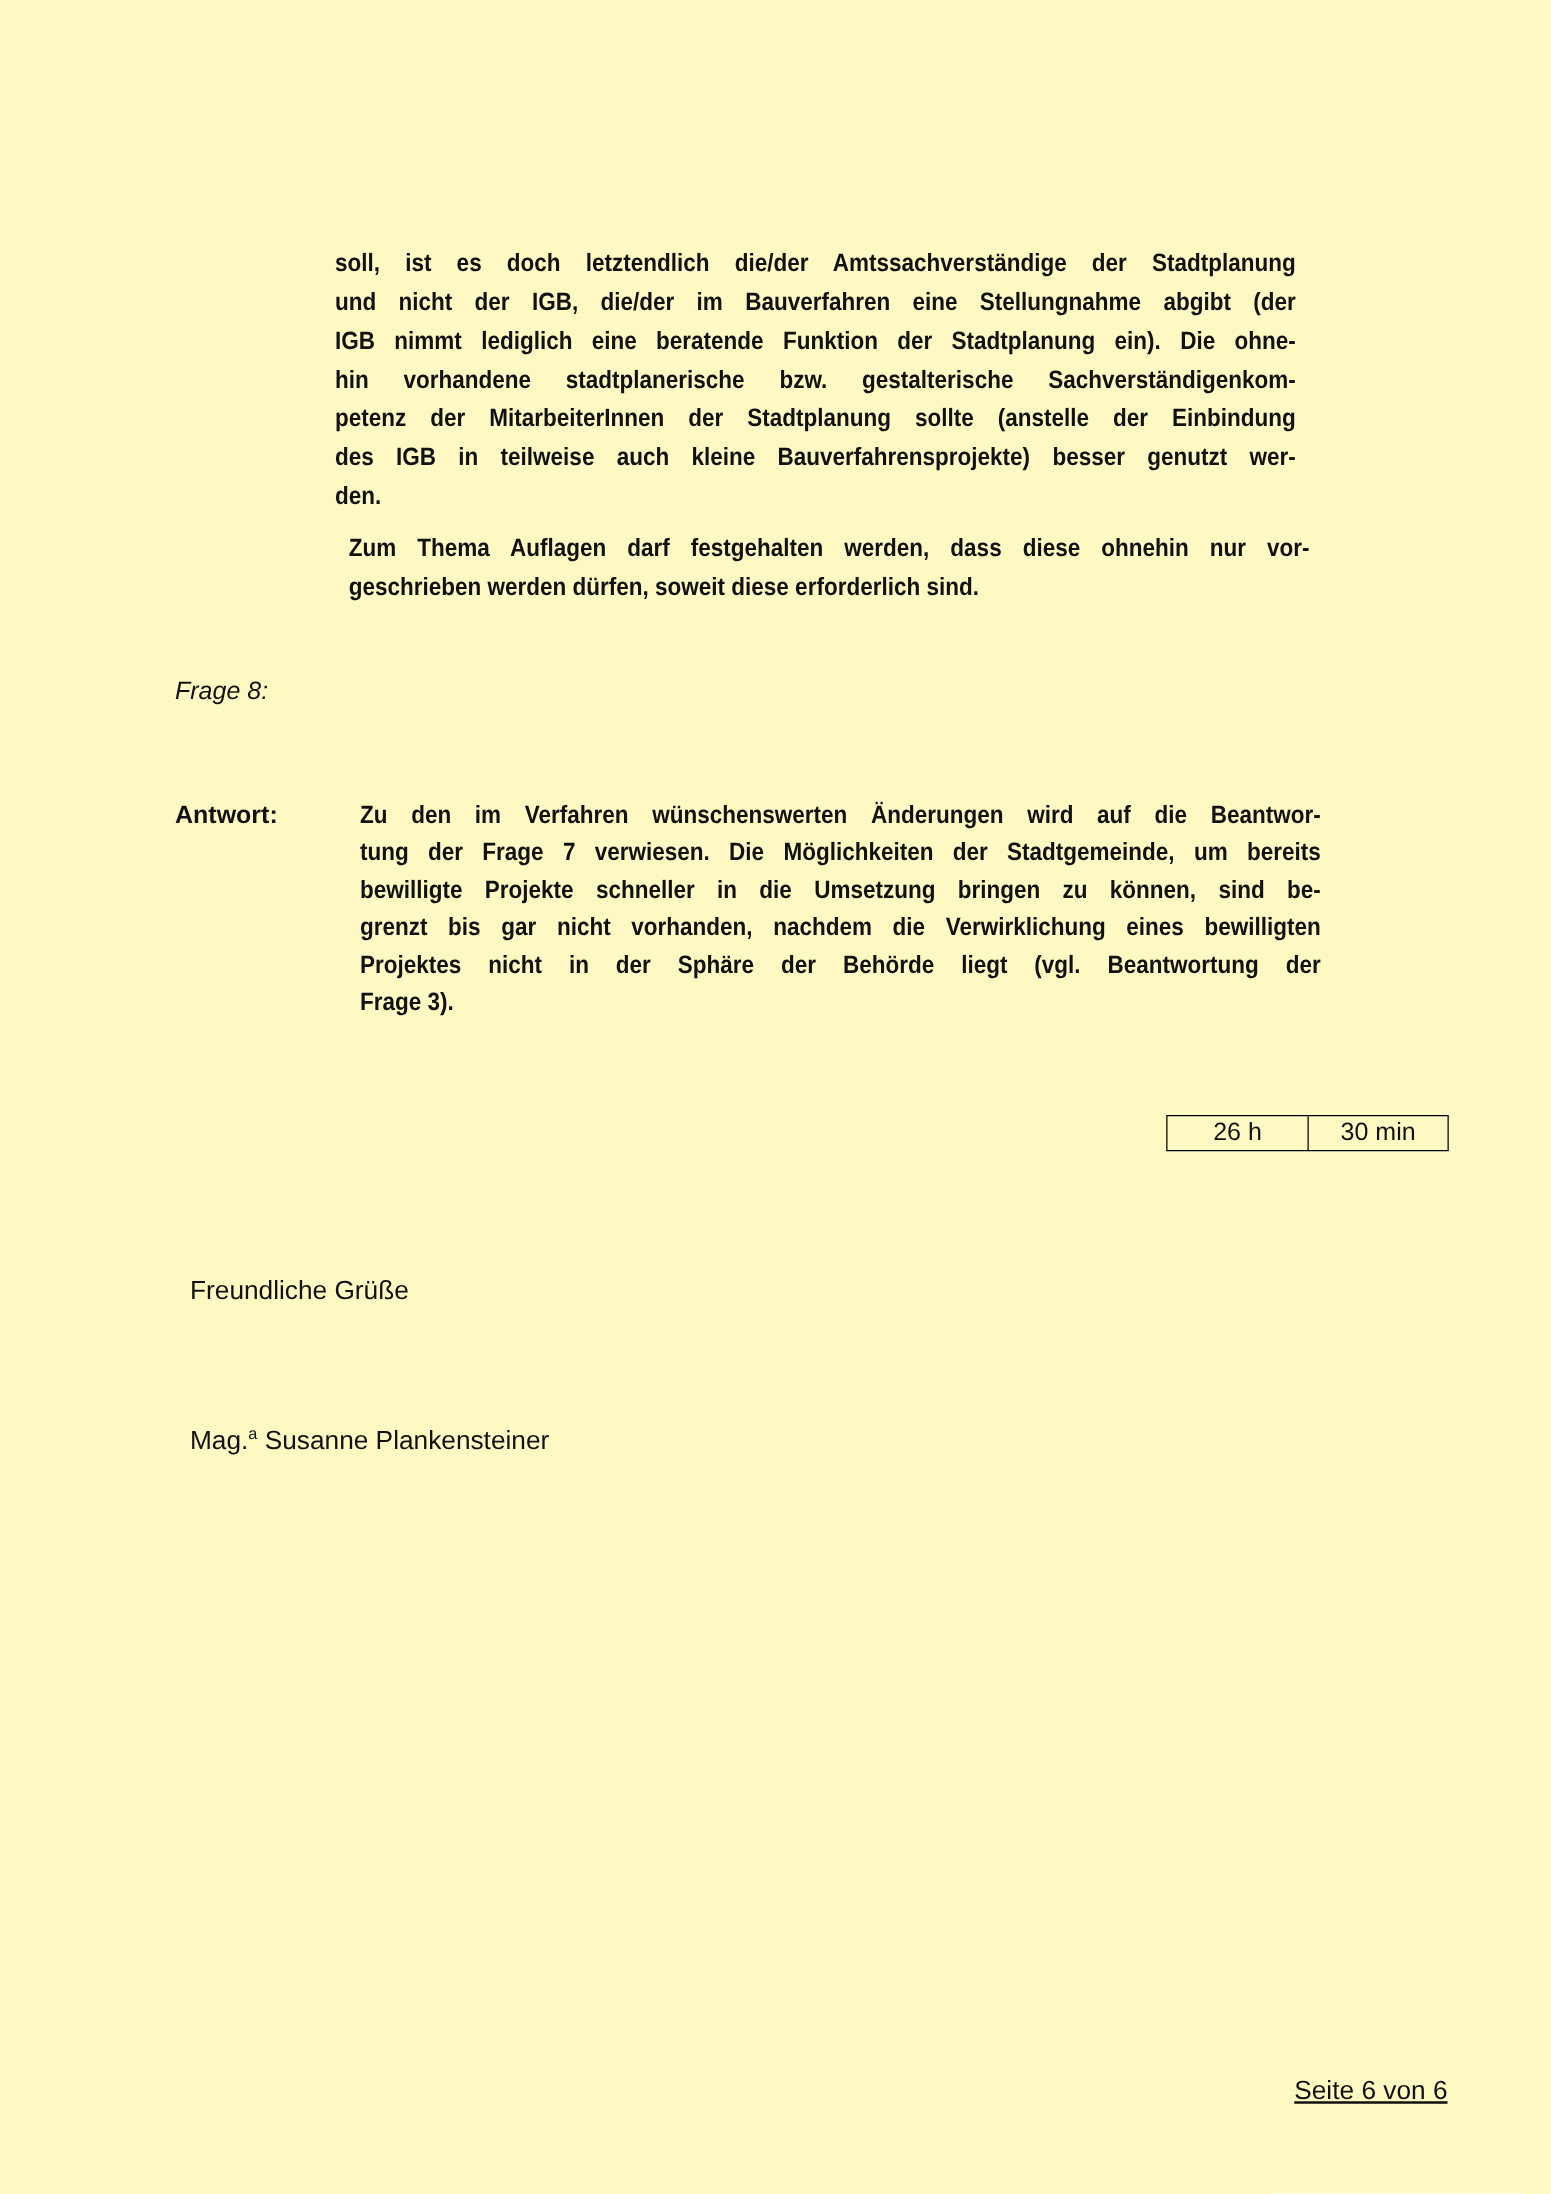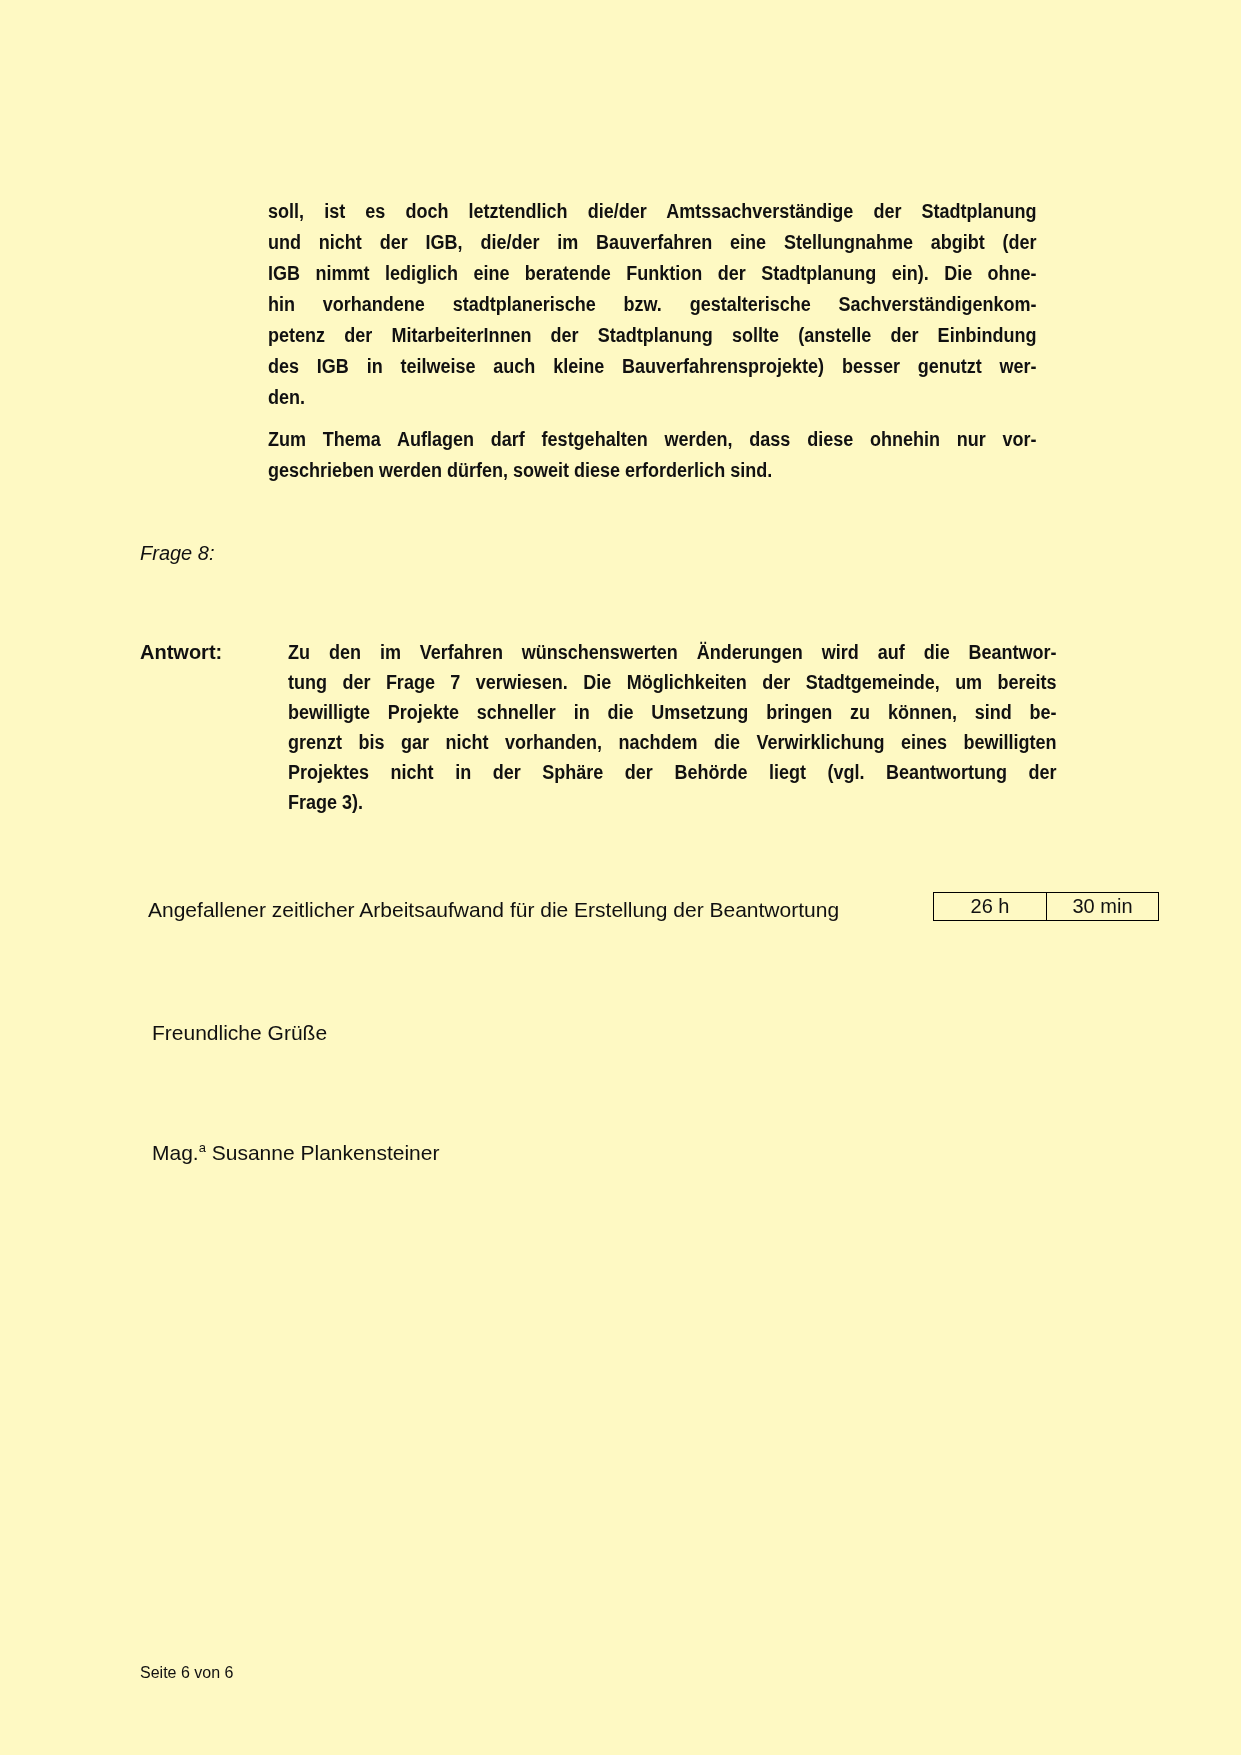--- a/index.html
+++ b/index.html
@@ -60,56 +60,55 @@
     font-size: 21px; line-height: 28px; white-space: nowrap;
   }
   .signature {
     position: absolute; left: 152px; top: 1139px;
     font-size: 21px; line-height: 28px; white-space: nowrap;
   }
   .signature sup { font-size: 13px; vertical-align: super; line-height: 0; }
 
   .footer {
     position: absolute; left: 140px; top: 1660px; width: 1018px;
-    text-align: left; font-size: 16px; line-height: 26px;
+    text-align: right; font-size: 21px; line-height: 26px; text-decoration: underline;
   }
 </style>
 </head>
 <body>
 
 <div class="page">
 
   <div class="tblock bold p1" style="top:196px;">
     <div class="jline">soll, ist es doch letztendlich die/der Amtssachverständige der Stadtplanung</div>
     <div class="jline">und nicht der IGB, die/der im Bauverfahren eine Stellungnahme abgibt (der</div>
     <div class="jline">IGB nimmt lediglich eine beratende Funktion der Stadtplanung ein). Die ohne-</div>
     <div class="jline">hin vorhandene stadtplanerische bzw. gestalterische Sachverständigenkom-</div>
     <div class="jline">petenz der MitarbeiterInnen der Stadtplanung sollte (anstelle der Einbindung</div>
     <div class="jline">des IGB in teilweise auch kleine Bauverfahrensprojekte) besser genutzt wer-</div>
     <div class="jline last">den.</div>
   </div>
 
-  <div class="tblock bold p2" style="top:424px;">
+  <div class="tblock bold p2" style="top:424px;margin-left:11px;">
     <div class="jline">Zum Thema Auflagen darf festgehalten werden, dass diese ohnehin nur vor-</div>
     <div class="jline last">geschrieben werden dürfen, soweit diese erforderlich sind.</div>
   </div>
 
   <div class="side-label ital" style="top:538px;">Frage 8:</div>
 
   <div class="side-label bold" style="top:637px;">Antwort:</div>
   <div class="tblock bold antwort-body" style="top:637px;margin-left:20px;">
     <div class="jline">Zu den im Verfahren wünschenswerten Änderungen wird auf die Beantwor-</div>
     <div class="jline">tung der Frage 7 verwiesen. Die Möglichkeiten der Stadtgemeinde, um bereits</div>
     <div class="jline">bewilligte Projekte schneller in die Umsetzung bringen zu können, sind be-</div>
     <div class="jline">grenzt bis gar nicht vorhanden, nachdem die Verwirklichung eines bewilligten</div>
     <div class="jline">Projektes nicht in der Sphäre der Behörde liegt (vgl. Beantwortung der</div>
     <div class="jline last">Frage 3).</div>
   </div>
 
-  <div class="aufwand-label">Angefallener zeitlicher Arbeitsaufwand für die Erstellung der Beantwortung</div>
   <div class="aufwand-table">
     <div class="aufwand-cell hours">26 h</div>
     <div class="aufwand-cell minutes">30 min</div>
   </div>
 
   <div class="greeting">Freundliche Grüße</div>
   <div class="signature"><span>Mag.</span><sup>a</sup><span> Susanne Plankensteiner</span></div>
 
   <div class="footer">Seite 6 von 6</div>
 

